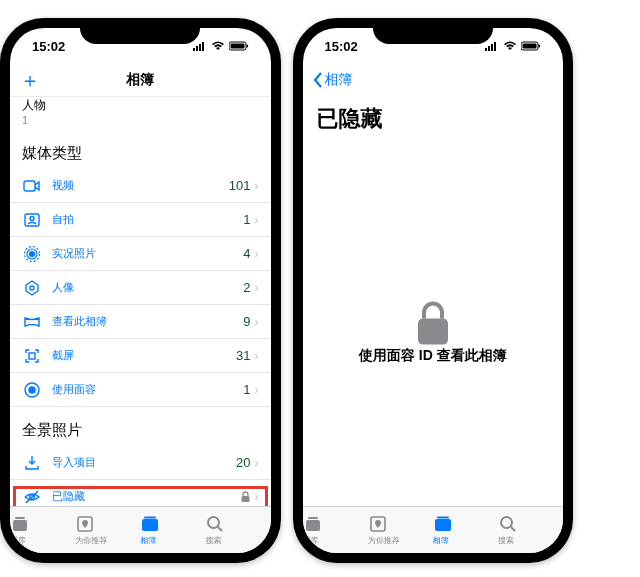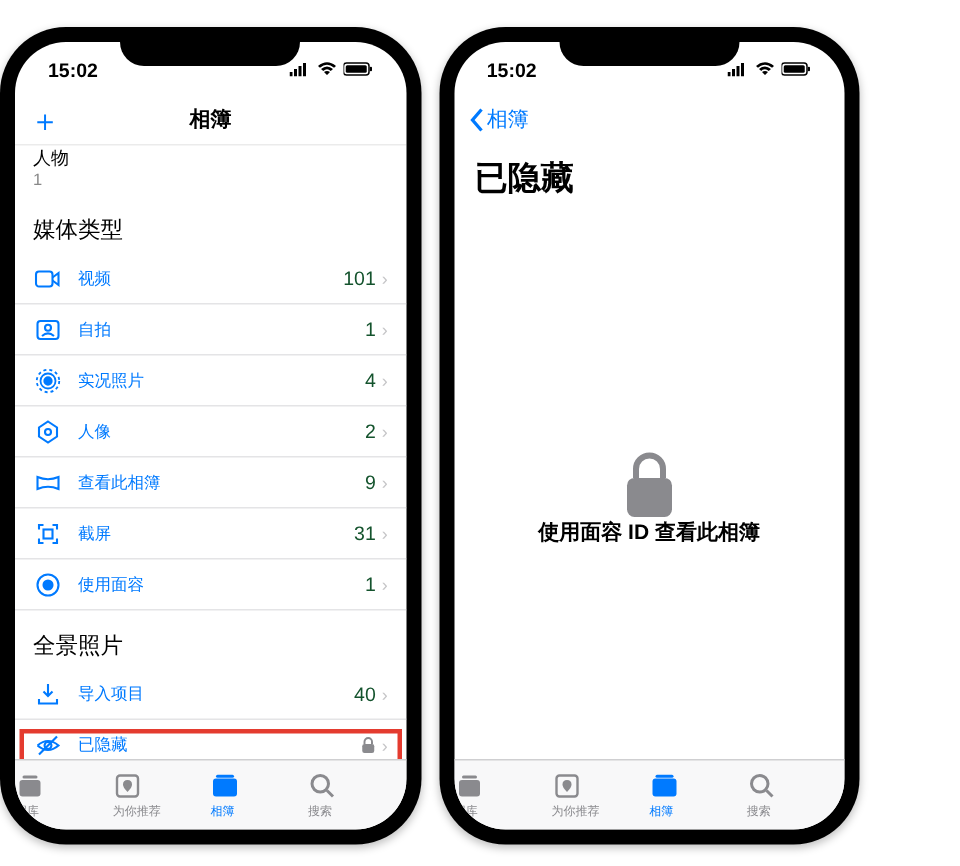--- a/index.html
+++ b/index.html
@@ -169,21 +169,21 @@
 
         <div class="section-header">全景照片</div>
 
         <div class="row">
           <span class="row-icon">
                 <svg width="18" height="18" viewBox="0 0 18 18" fill="none" stroke="#007aff" stroke-width="1.4">
                   <path d="M9 2 V10 M6 7 L9 10 L12 7 M3 12 V15 H15 V12"></path>
                 </svg>
               </span>
           <span class="row-label">导入项目</span>
-          <span class="row-count">40</span>
+          <span class="row-count">20</span>
           <span class="chev">›</span>
         </div>
         <div class="row">
           <span class="row-icon">
                 <svg width="18" height="18" viewBox="0 0 18 18" fill="none" stroke="#007aff" stroke-width="1.4">
                   <path d="M2 9 Q9 3 16 9 Q9 15 2 9"></path>
                   <circle cx="9" cy="9" r="2.3"></circle>
                   <line x1="3" y1="15" x2="15" y2="3"></line>
                 </svg>
               </span>

